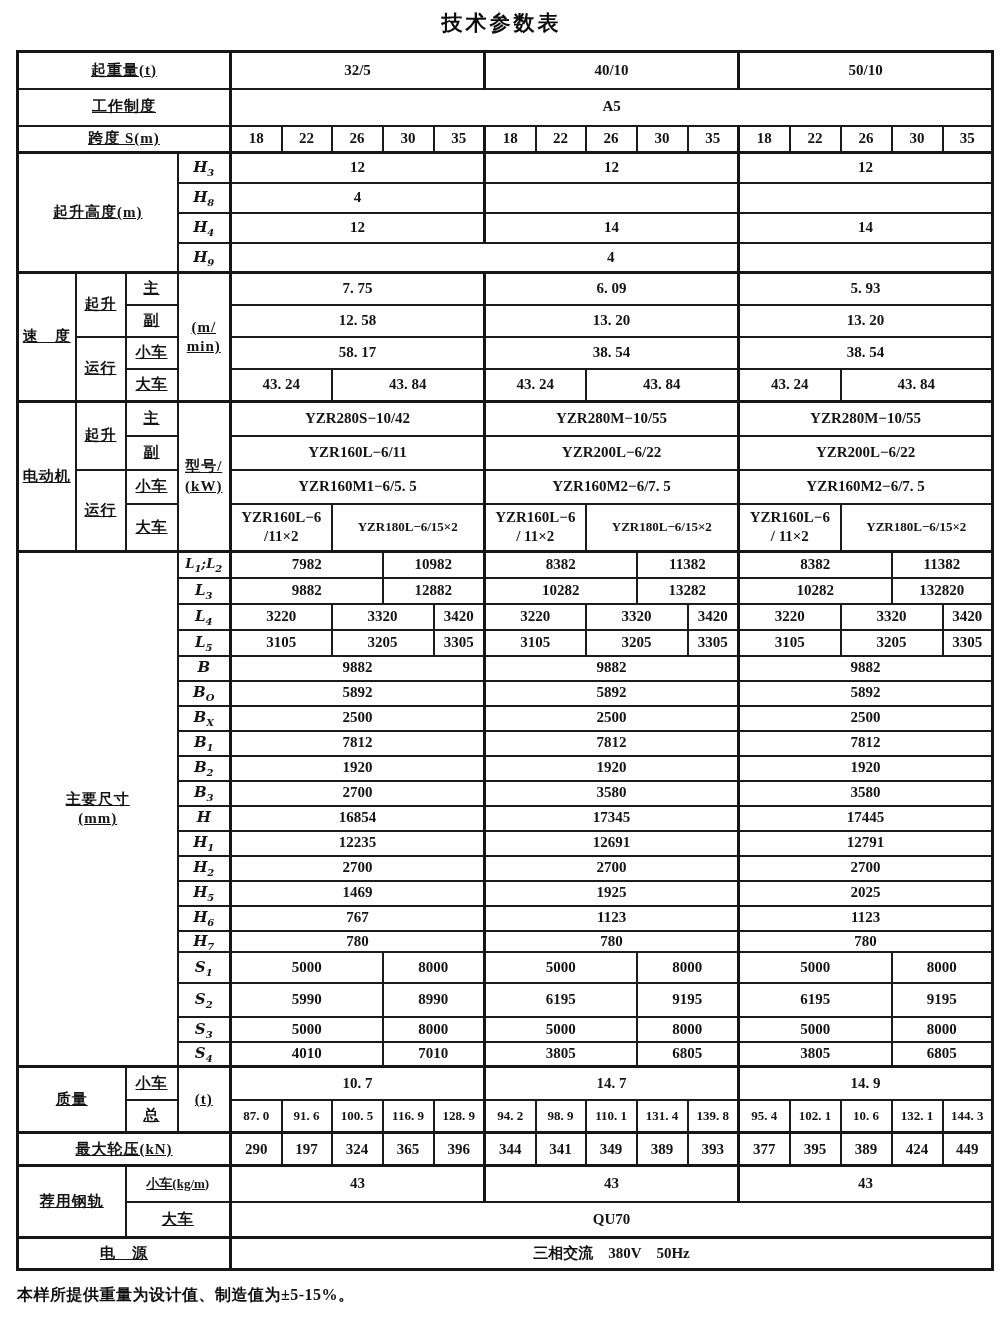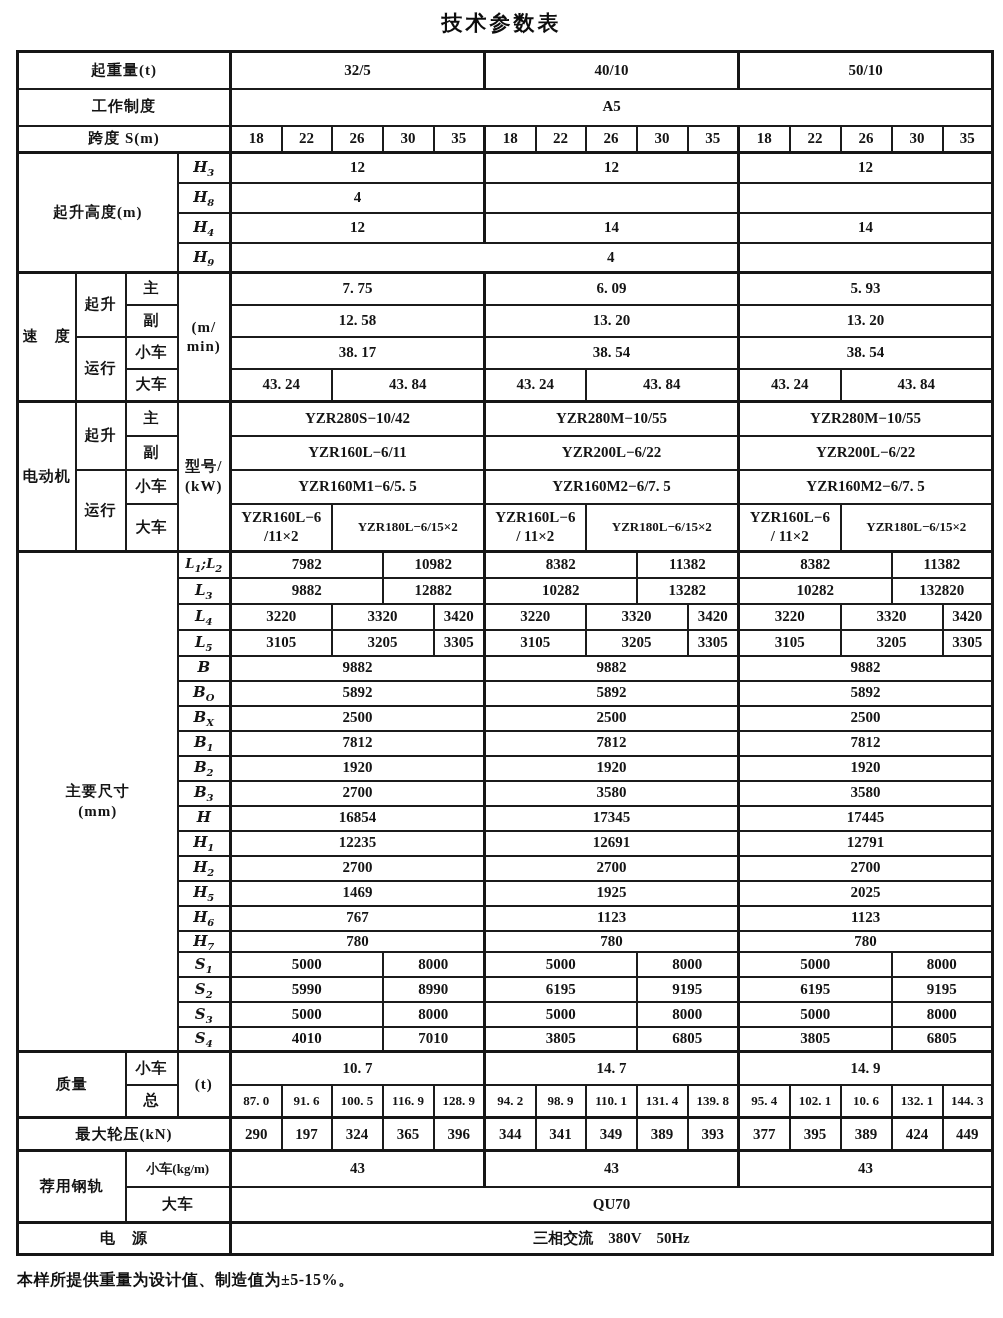--- a/index.html
+++ b/index.html
@@ -29,21 +29,21 @@
     border:2px solid #1b1b1b;
     text-align:center;
     vertical-align:middle;
     font-size:15px;
     font-weight:bold;
     padding:0 1px;
     overflow:hidden;
     white-space:pre-line;
     line-height:1.28;
   }
-  td.lab { font-size:15px; letter-spacing:1px; }
+  td.lab { font-size:15px; letter-spacing:1px;text-decoration:underline; }
   td.var {
     font-style:italic;
     font-family:"DejaVu Serif","Liberation Serif",serif;
     letter-spacing:0;
   }
   td.var sub { font-size:10px; font-style:italic; line-height:0; }
   td.sm { font-size:13px; letter-spacing:0; padding:0; }
   td.sv { border-left:3px solid #161616; }
   td.nbr { border-right-style:hidden; }
   tr.sep td { border-top:3px solid #161616;margin-top:45px; }
@@ -148,21 +148,21 @@
       </tr>
       <tr style="height: 32px;">
         <td class="lab">副</td>
         <td colspan="5" class="sv">12. 58</td>
         <td colspan="5" class="sv">13. 20</td>
         <td colspan="5" class="sv">13. 20</td>
       </tr>
       <tr style="height: 32px;">
         <td rowspan="2" class="lab">运行</td>
         <td class="lab">小车</td>
-        <td colspan="5" class="sv">38. 17</td>
+        <td colspan="5" class="sv">58. 17</td>
         <td colspan="5" class="sv">38. 54</td>
         <td colspan="5" class="sv">38. 54</td>
       </tr>
       <tr style="height: 33px;">
         <td class="lab">大车</td>
         <td colspan="2" class="sv">43. 24</td>
         <td colspan="3">43. 84</td>
         <td colspan="2" class="sv">43. 24</td>
         <td colspan="3">43. 84</td>
         <td colspan="2" class="sv">43. 24</td>
@@ -312,30 +312,30 @@
         <td colspan="5" class="sv">767</td>
         <td colspan="5" class="sv">1123</td>
         <td colspan="5" class="sv">1123</td>
       </tr>
       <tr style="height: 19px;">
         <td class="var">H<sub>7</sub></td>
         <td colspan="5" class="sv">780</td>
         <td colspan="5" class="sv">780</td>
         <td colspan="5" class="sv">780</td>
       </tr>
-      <tr style="height: 25px;">
+      <tr style="height: 31px;">
         <td class="var">S<sub>1</sub></td>
         <td colspan="3" class="sv">5000</td>
         <td colspan="2">8000</td>
         <td colspan="3" class="sv">5000</td>
         <td colspan="2">8000</td>
         <td colspan="3" class="sv">5000</td>
         <td colspan="2">8000</td>
       </tr>
-      <tr style="height: 25px;">
+      <tr style="height: 34px;">
         <td class="var">S<sub>2</sub></td>
         <td colspan="3" class="sv">5990</td>
         <td colspan="2">8990</td>
         <td colspan="3" class="sv">6195</td>
         <td colspan="2">9195</td>
         <td colspan="3" class="sv">6195</td>
         <td colspan="2">9195</td>
       </tr>
       <tr style="height: 25px;">
         <td class="var">S<sub>3</sub></td>

